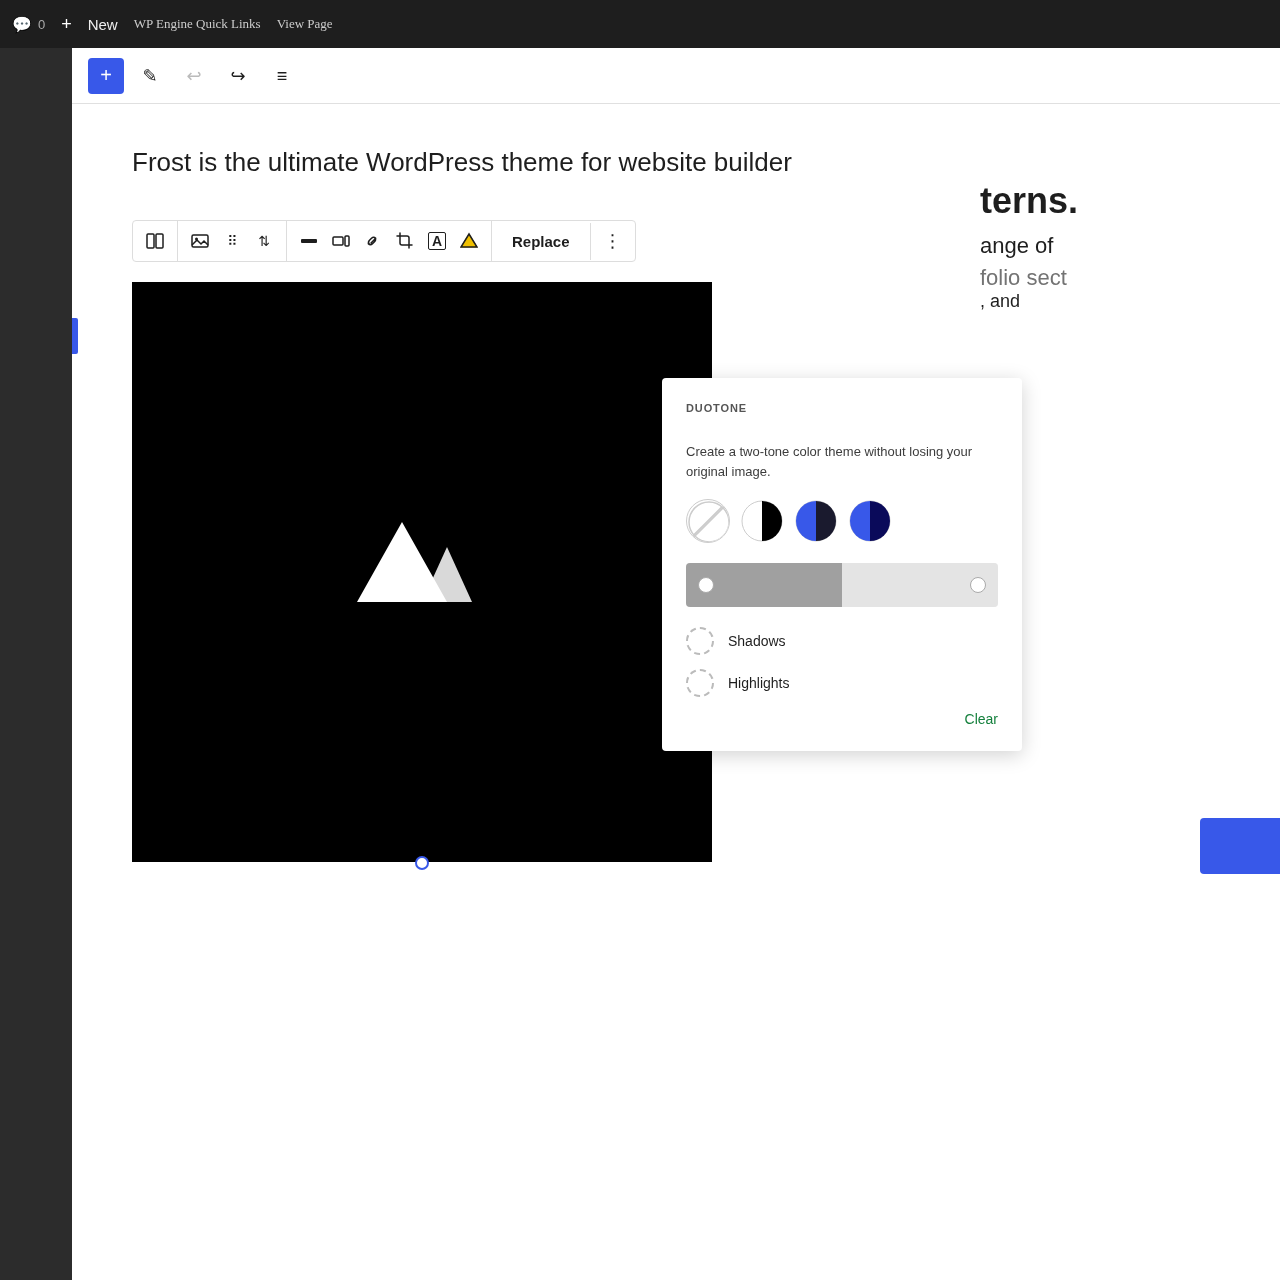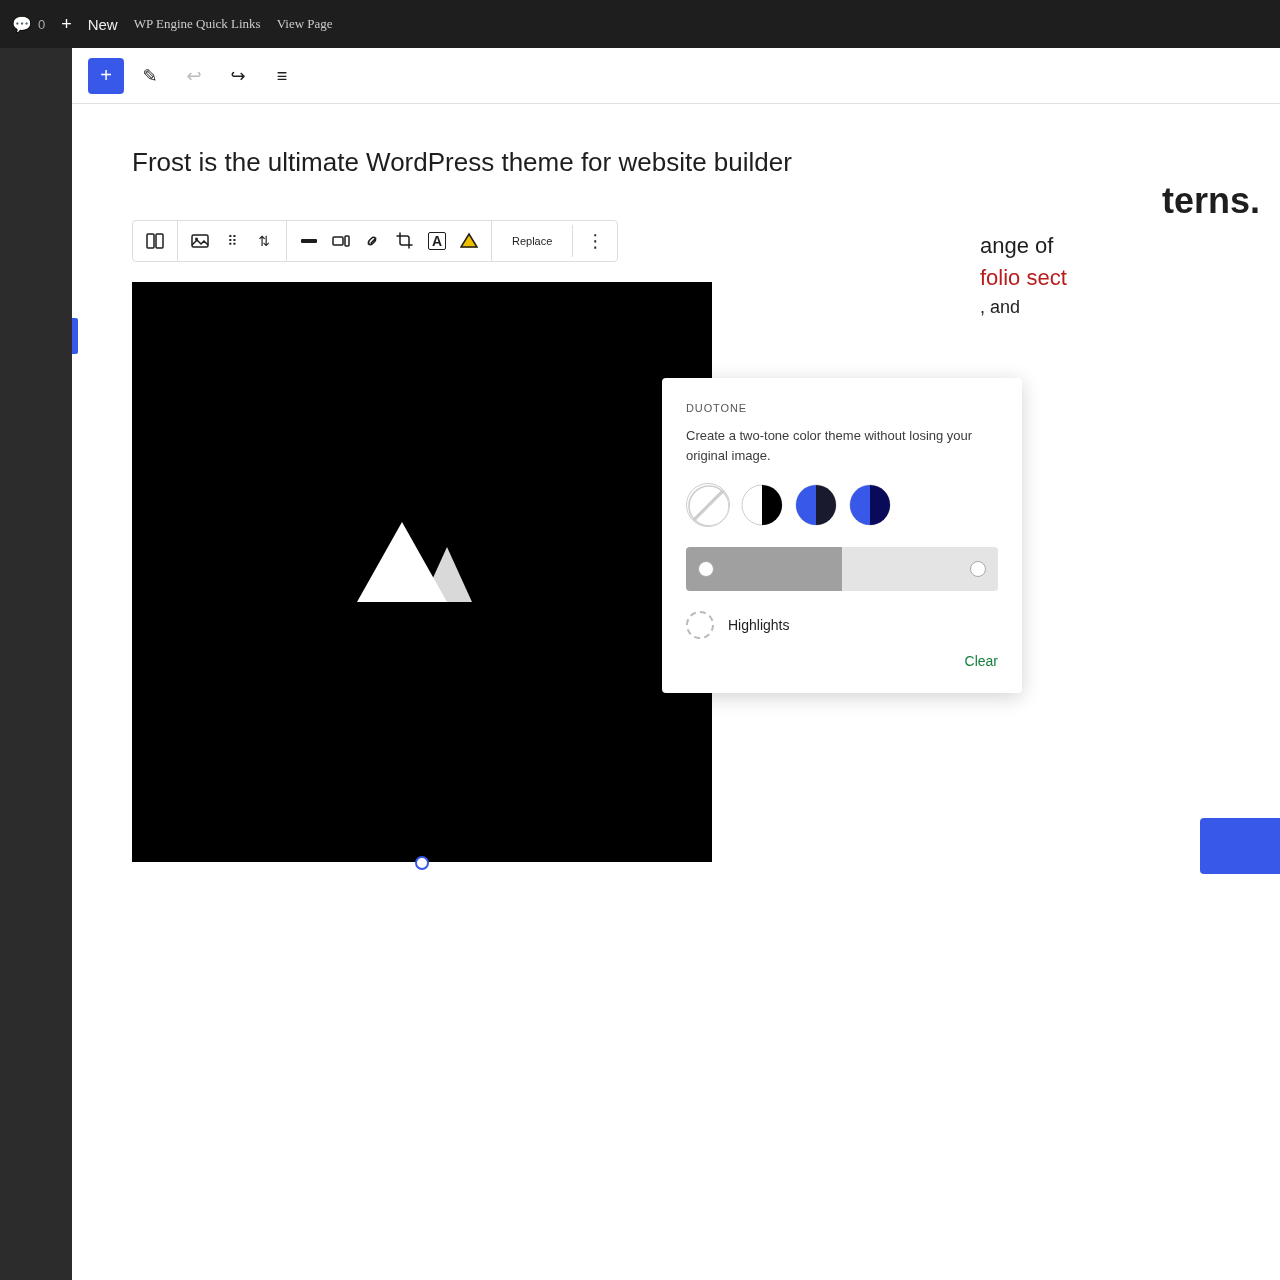--- a/index.html
+++ b/index.html
@@ -111,22 +111,22 @@
       cursor: pointer;
       display: flex; align-items: center; justify-content: center;
       font-size: 14px;
       color: #1e1e1e;
     }
     .replace-btn {
       padding: 6px 14px;
       background: transparent;
       border: none;
       cursor: pointer;
-      font-size: 11px;
-      font-weight: 400;
+      font-size: 15px;
+      font-weight: 700;
       color: #1e1e1e;
     }
 
     
     .image-block {
       position: relative;
       width: 580px;
     }
     .image-canvas {
       width: 580px;
@@ -158,25 +158,25 @@
       left: 590px;
       width: 360px;
       background: #fff;
       border-radius: 4px;
       box-shadow: 0 4px 20px rgba(0,0,0,0.18);
       padding: 24px;
       z-index: 100;
     }
     .duotone-label {
       font-size: 11px;
-      font-weight: 400;
+      font-weight: 700;
       letter-spacing: 0.08em;
       color: #555;
       text-transform: uppercase;
-      margin-bottom: 12px;
+      margin-bottom: 28px;
     }
     .duotone-desc {
       font-size: 13px;
       color: #3c3c3c;
       line-height: 1.5;
       margin-bottom: 18px;
     }
     .duotone-swatches {
       display: flex;
       gap: 10px;
@@ -281,21 +281,20 @@
       top: 130px;
       width: 300px;
       padding-right: 20px;
     }
     .right-line {
       font-size: 36px;
       font-weight: 700;
       color: #1e1e1e;
       line-height: 1.3;
       margin-bottom: 8px;
-      text-align: right;
     }
 
     
     .blue-partial-btn {
       position: absolute;
       right: 0;
       top: 770px;
       width: 80px;
       height: 56px;
       background: #3858e9;
@@ -429,21 +428,21 @@
         <div class="image-resize-handle"></div>
       </div>
     </div>
   </div>
 
   <div class="blue-indicator"></div>
 
   <div class="right-content">
     <div class="right-line">terns.</div>
     <div style="font-size:22px; color:#1e1e1e; margin-bottom:6px;">ange of</div>
-    <div style="font-size:22px; color:#b91c1c; margin-bottom:6px;">folio sect</div>
+    <div style="font-size:22px; color:#737373; ">folio sect</div>
     <div style="font-size:18px; color:#1e1e1e;">, and</div>
   </div>
 
   <div class="blue-partial-btn"></div>
 
   <div class="duotone-popover">
     <div class="duotone-label">DUOTONE</div>
     <div class="duotone-desc">Create a two-tone color theme without losing your original image.</div>
 
     <div class="duotone-swatches">
@@ -490,20 +489,24 @@
 
     <div class="slider-row">
       <div class="slider-track">
         <div class="slider-circle"></div>
       </div>
       <div class="slider-right">
         <div class="slider-circle slider-circle-right"></div>
       </div>
     </div>
 
+    <div class="color-row">
+      <div class="color-circle-dashed"></div>
+      <span class="color-row-label">Shadows</span>
+    </div>
 
     <div class="color-row">
       <div class="color-circle-dashed"></div>
       <span class="color-row-label">Highlights</span>
     </div>
 
     <button class="clear-btn">Clear</button>
   </div>
 
 </div>

